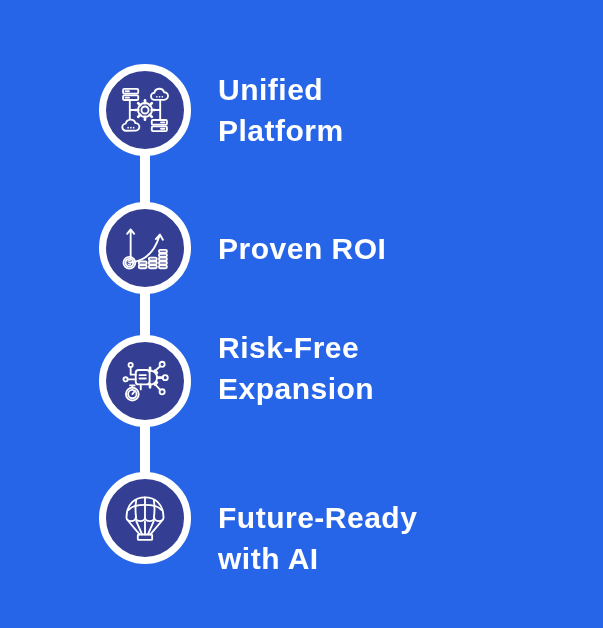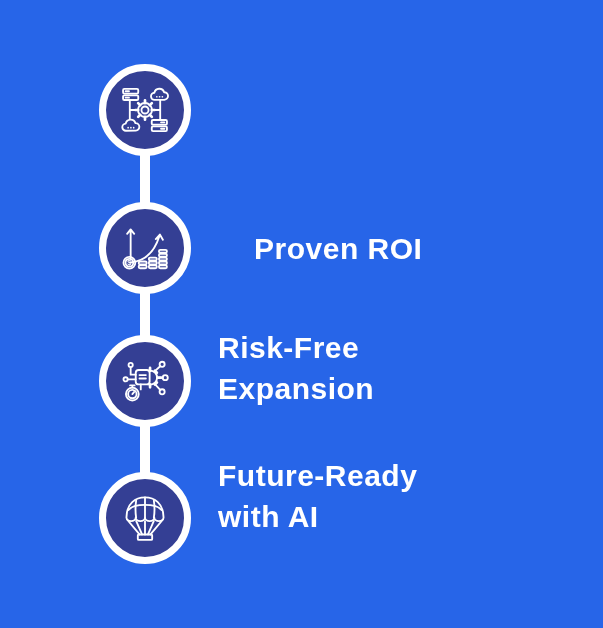--- a/index.html
+++ b/index.html
@@ -41,23 +41,23 @@
     left:218px;
     transform:translateY(-50%);
     color:var(--text);
     font-size:30px;
     font-weight:700;
     line-height:41px;
     letter-spacing:0.5px;
     white-space:pre-line;
   }
   .b1{top:64px;}  .l1{top:110px;}
-  .b2{top:202px;} .l2{top:248px;margin-left:36px;}
+  .b2{top:202px;} .l2{top:248px;}
   .b3{top:335px;} .l3{top:368px;}
-  .b4{top:472px;} .l4{top:496px;}
+  .b4{top:472px;} .l4{top:538px;}
 </style>
 </head>
 <body>
 
 <div class="canvas">
 
   <div class="spine"></div>
 
   <div class="badge b1">
     <svg viewBox="0 0 64 64">
@@ -80,20 +80,22 @@
       <circle cx="46" cy="16.3" r="1" fill="currentColor"></circle>
         <circle cx="49.3" cy="16.3" r="1" fill="currentColor"></circle>
         <circle cx="52.6" cy="16.3" r="1" fill="currentColor"></circle>
 
       <path class="icon-stroke" d="M9.5 56.6 a4.2 4.2 0 0 1 -0.4-8.4 a6 6 0 0 1 11.6-0.6 a4.4 4.4 0 0 1 0.4 8.8 z"></path>
       <circle cx="12" cy="52.9" r="1" fill="currentColor"></circle>
         <circle cx="15.3" cy="52.9" r="1" fill="currentColor"></circle>
         <circle cx="18.6" cy="52.9" r="1" fill="currentColor"></circle>
     </svg>
   </div>
+  <div class="label l1">Unified
+Platform</div>
 
   <div class="badge b2">
     <svg viewBox="0 0 64 64">
 
       <path class="icon-stroke" d="M15 44 V11 M10.8 15.2 L15 10 L19.2 15.2"></path>
 
       <path class="icon-stroke" d="M15 49 C28 48 42 40 49 18 M44.8 21.5 L49.6 16 L53.2 22.2"></path>
 
       <circle class="icon-stroke" cx="13.5" cy="49.5" r="7"></circle>
       <circle class="icon-stroke" cx="13.5" cy="49.5" r="4.6"></circle>

